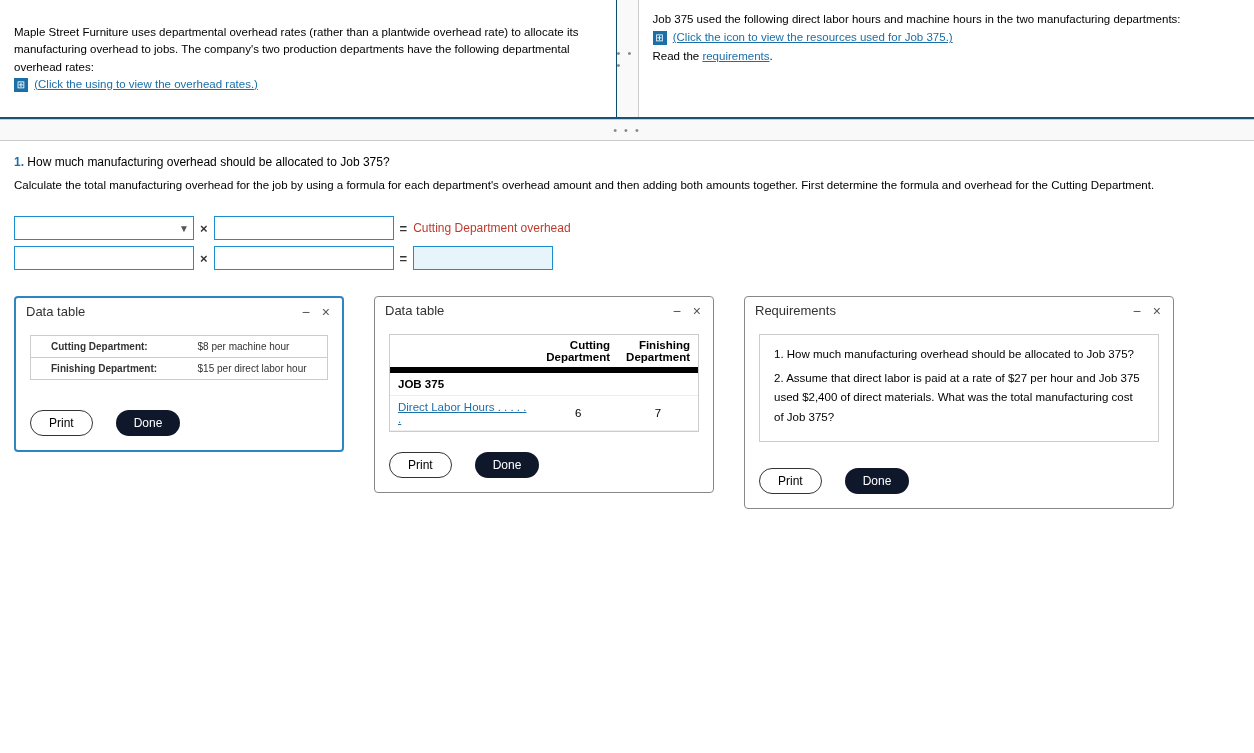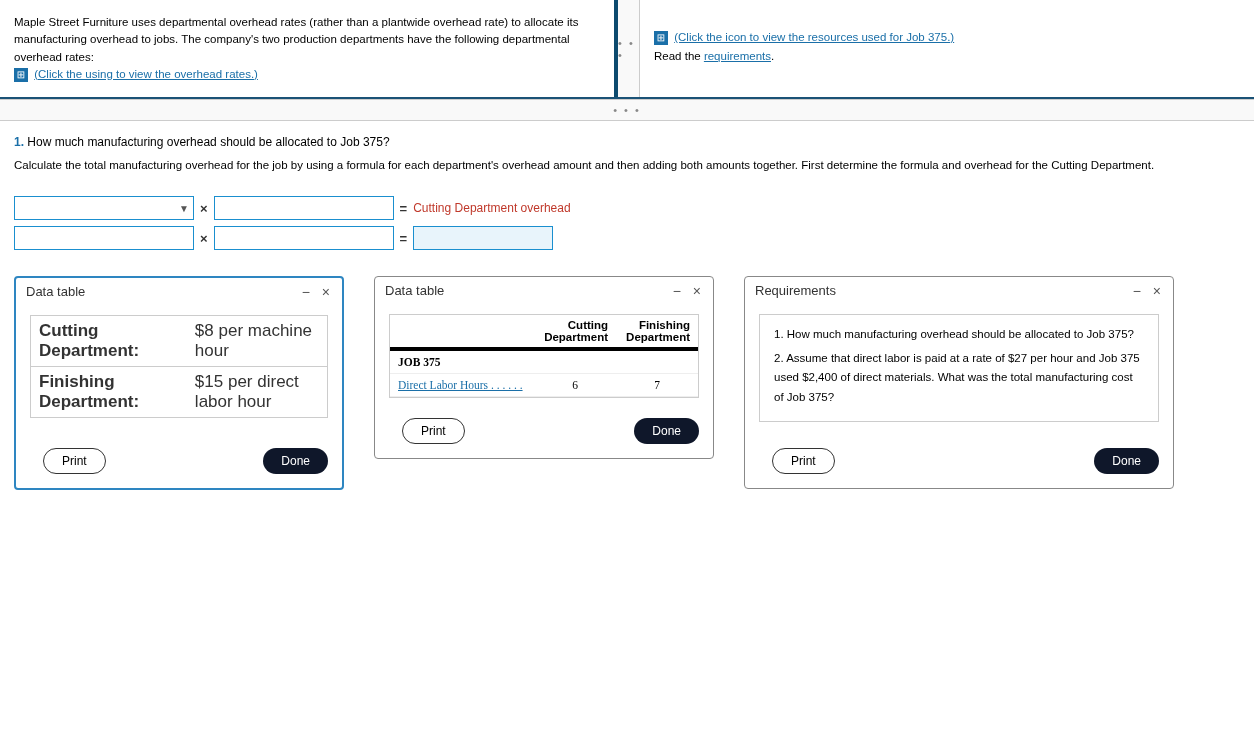--- a/index.html
+++ b/index.html
@@ -6,22 +6,22 @@
     body { font-family: Arial, sans-serif; font-size: 12px; background: #fff; color: #000; overflow-x: hidden; }
 
     
     .top-bar {
       display: flex;
       border-bottom: 2px solid #1a5276;
       min-height: 90px;
     }
     .top-left {
       flex: 1;
-      padding: 14px 14px;
-      border-right: 4px solid #0c4a6e;
+      padding: 24px 14px;
+      border-right: 1px solid #0c4a6e;
       font-size: 11.5px;
       line-height: 1.5;
     }
     .top-divider {
       width: 22px;
       display: flex;
       align-items: center;
       justify-content: center;
       border-right: 1px solid #ccc;
       background: #f9f9f9;
@@ -150,33 +150,32 @@
     .dialog-content {
       padding: 10px 14px;
     }
     .data-table-inner {
       border: 1px solid #ccc;
       width: 100%;
       border-collapse: collapse;
       margin-bottom: 12px;
     }
     .data-table-inner td {
-      padding: 5px 8px;
-      font-size: 17px;
+      padding: 5px 20px;
+      font-size: 10px;
       border: none;
     }
     .dept-row td { border-top: 1px solid #ccc; }
     .dept-label { font-weight: bold; color: #333; }
     .dept-value { color: #333; }
     .dialog-footer {
       padding: 8px 14px 14px;
       display: flex;
-      gap: 10px;
-      justify-content: space-between;
-      margin-left: 13px;
+      gap: 23px;
+      justify-content: flex-start;
     }
     .btn-print {
       border: 1.5px solid #333;
       background: white;
       border-radius: 18px;
       padding: 5px 18px;
       font-size: 12px;
       cursor: pointer;
     }
     .btn-done {
@@ -203,27 +202,26 @@
     }
     .job-table {
       width: 100%;
       border-collapse: collapse;
       font-size: 11.5px;
     }
     .job-table th {
       text-align: right;
       font-weight: bold;
       padding: 4px 8px;
-      border-bottom: 4px solid #000000;
+      border-bottom: 6px solid #000000;
     }
     .job-table th:first-child { text-align: left; }
     .job-table td {
       padding: 5px 8px;
       border-bottom: 1px solid #eee;
-      font-family: Liberation Serif, serif;
     }
     .job-table td:not(:first-child) { text-align: center; }
     .job-table .col-label { color: #1a6fa8; text-decoration: underline; }
     .job-header-left { text-align: left !important; }
     .job-table-border {
       border: 1px solid #ccc;
       margin: 10px 14px 12px;
     }
 
     
@@ -273,20 +271,21 @@
   <div class="top-left">
     <span>Maple Street Furniture uses departmental overhead rates (rather than a plantwide overhead rate) to allocate its manufacturing overhead to jobs. The company's two production departments have the following departmental overhead rates:</span>
     <br>
     <span style="display:inline-block;width:14px;height:14px;background:#1a6fa8;vertical-align:middle;margin-right:3px;font-size:10px;color:white;text-align:center;line-height:14px;">⊞</span>
     <span class="link-blue">(Click the using to view the overhead rates.)</span>
   </div>
   <div class="top-divider">
     <span class="collapse-dots">• • •</span>
   </div>
   <div class="top-right">
+    <span>Job 375 used the following direct labor hours and machine hours in the two manufacturing departments:</span>
     <br>
     <span style="display:inline-block;width:14px;height:14px;background:#1a6fa8;vertical-align:middle;margin-right:3px;font-size:10px;color:white;text-align:center;line-height:14px;">⊞</span>
     <span class="link-blue">(Click the icon to view the resources used for Job 375.)</span>
     <br>
     <span>Read the </span><span class="link-blue">requirements</span><span>.</span>
   </div>
 </div>
 
 <div class="collapse-bar">
   <span class="collapse-dots">• • •</span>

